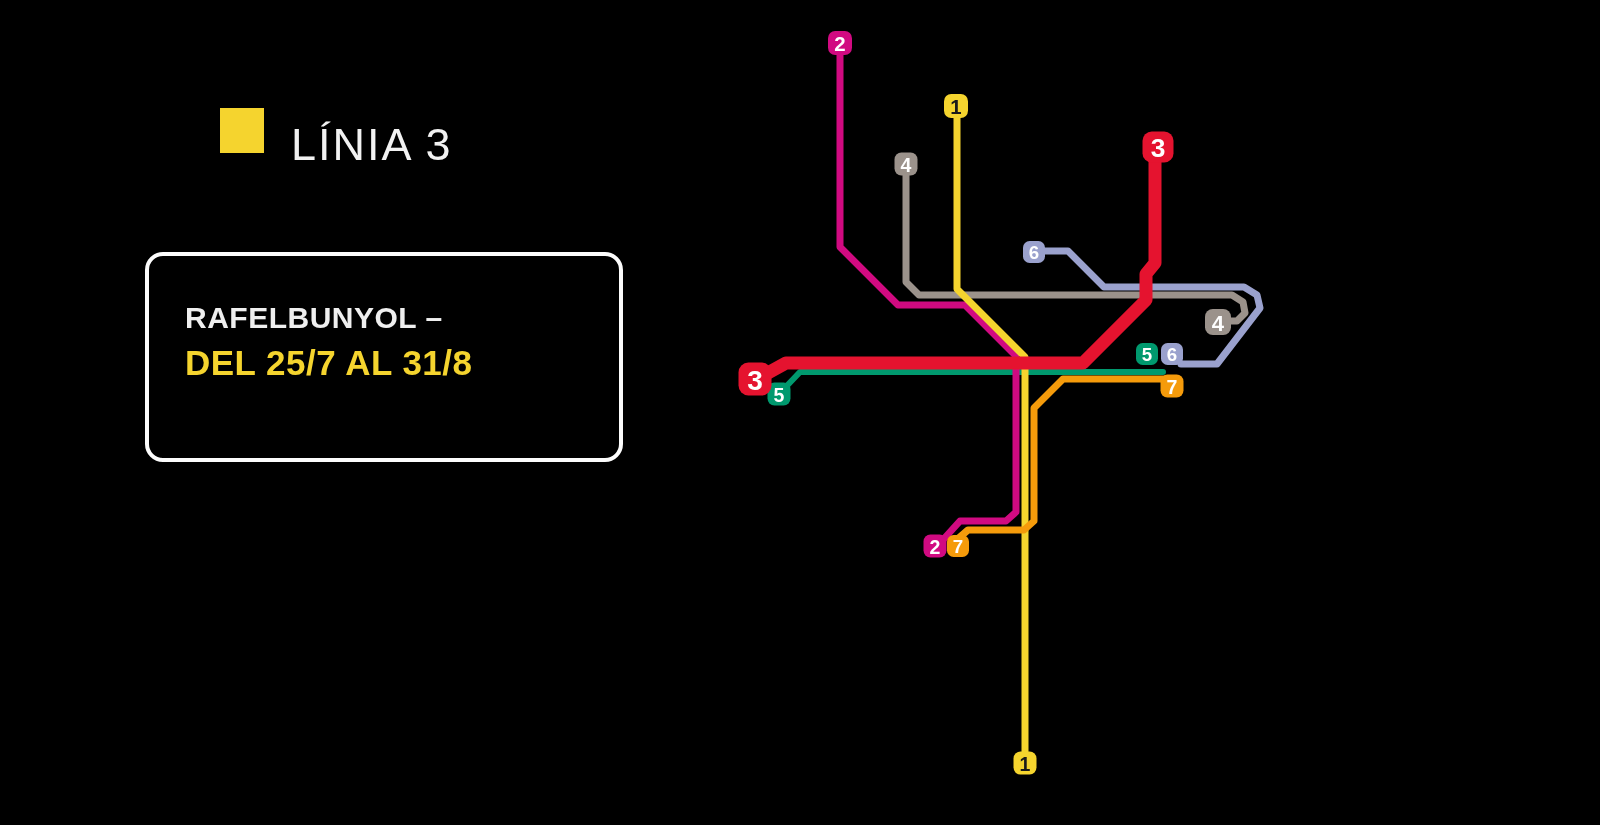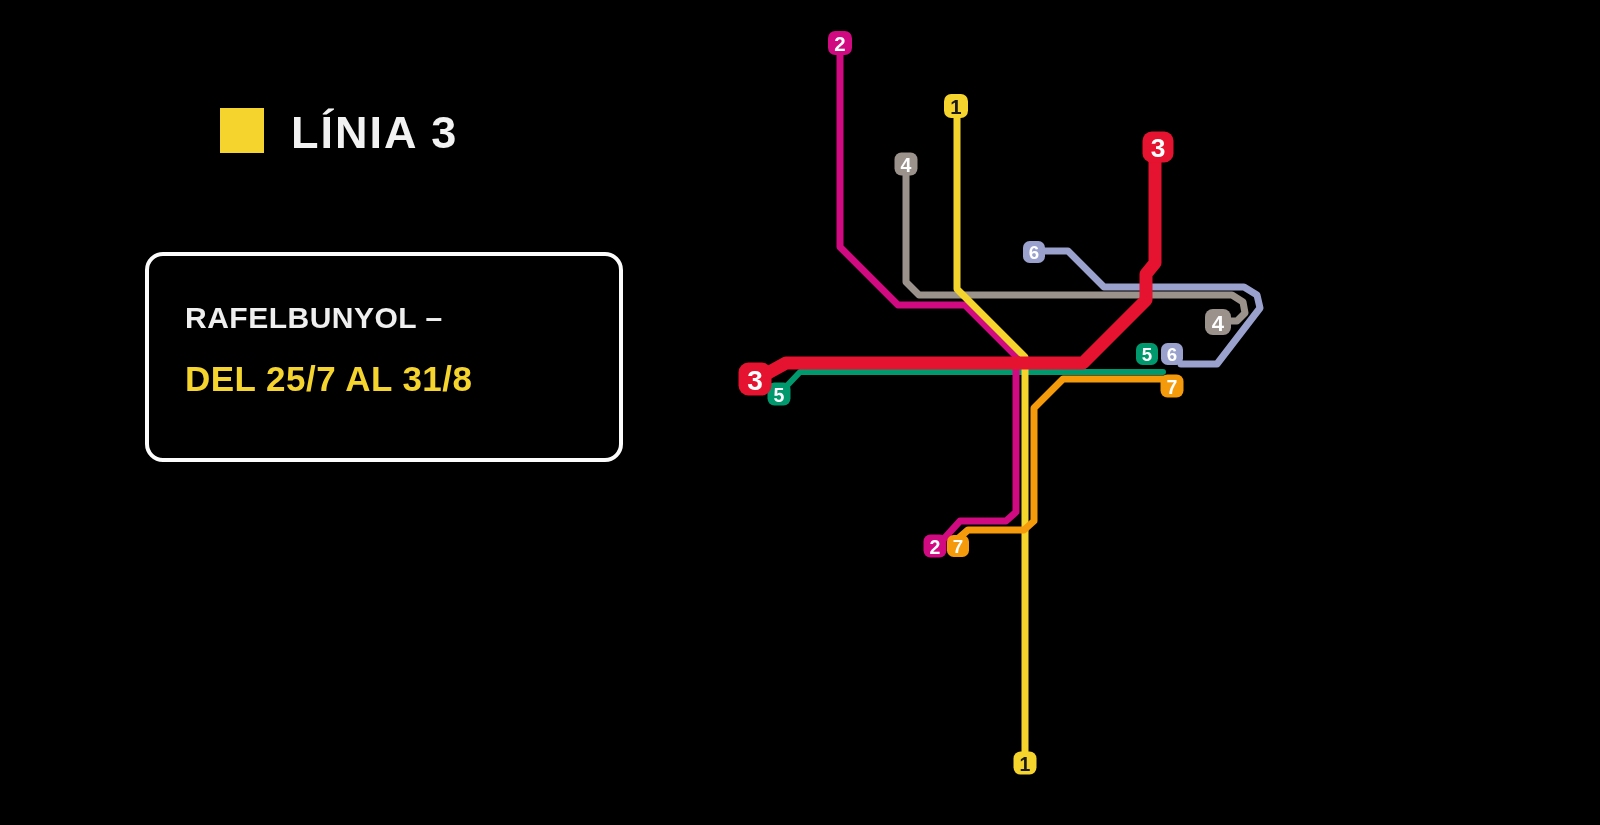--- a/index.html
+++ b/index.html
@@ -5,36 +5,36 @@
   html,body{margin:0;padding:0;background:#000;}
   #stage{
     position:relative;width:1600px;height:825px;background:#000;
     overflow:hidden;font-family:"Liberation Sans",sans-serif;
   }
   
   #legend-swatch{
     position:absolute;left:220px;top:108px;width:44px;height:45px;
   }
   #legend-title{
-    position:absolute;left:291px;top:110px;
-    font-size:45px;line-height:45px;font-weight:bold;color:#F2F2F2;
+    position:absolute;left:291px;top:122px;
+    font-size:45px;line-height:45px;font-weight:normal;color:#F2F2F2;
     letter-spacing:2px;white-space:nowrap;
   }
   
   #notice-box{
     position:absolute;left:145px;top:252px;width:478px;height:210px;
     box-sizing:border-box;border:4px solid #FCFCFC;border-radius:18px;
     padding:44px 18px 0 36px;background:#000;
   }
   .notice-line{
     font-size:30px;line-height:36px;font-weight:bold;color:#EFEFEF;
     letter-spacing:0.5px;white-space:nowrap;
   }
   #notice-highlight{
-    font-size:35px;line-height:46px;font-weight:bold;margin-top:20px;
+    font-size:35px;line-height:46px;font-weight:bold;margin-top:4px;
     letter-spacing:0.5px;white-space:nowrap;
   }
   
   #metro-map{position:absolute;left:0;top:0;width:1600px;height:825px;}
   #metro-map text{
     font-family:"Liberation Sans",sans-serif;font-weight:bold;
   }
 </style>
 </head>
 <body>

